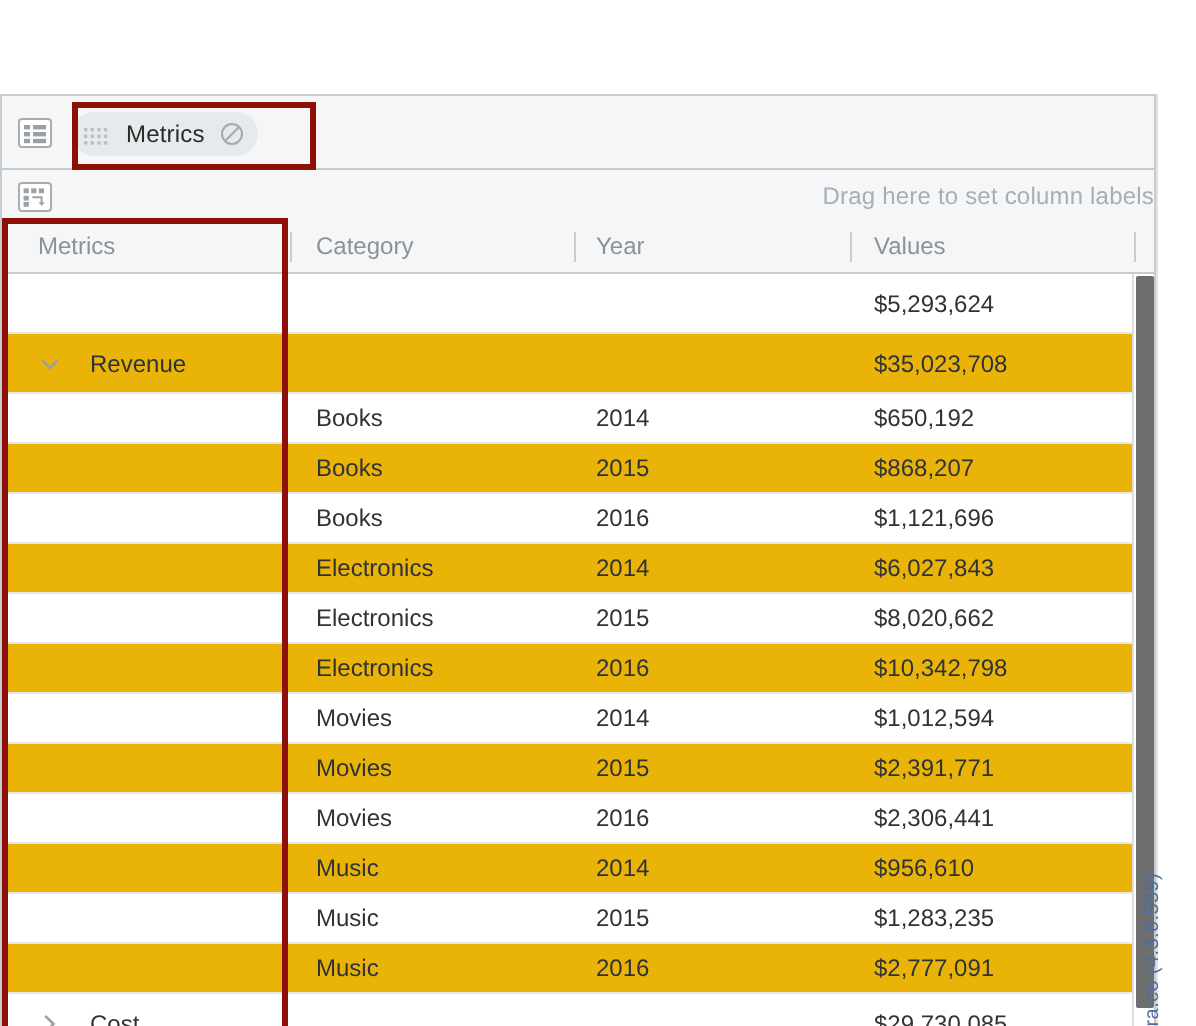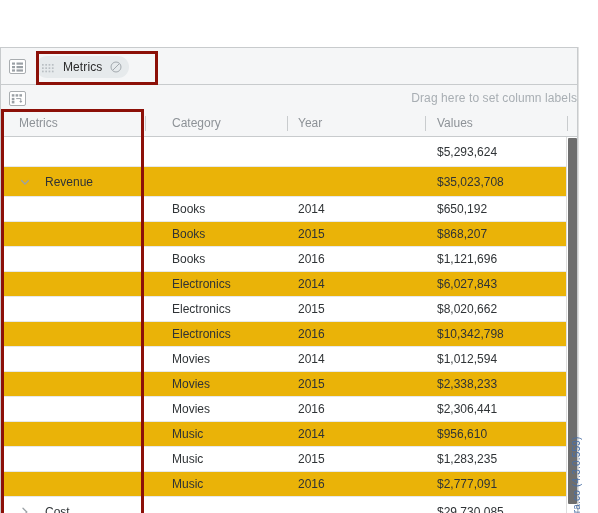--- a/index.html
+++ b/index.html
@@ -145,21 +145,21 @@
     top: 0; bottom: 0;
     display: flex;
     align-items: center;
     font-size: 12px;
     color: #2f3336;
     box-sizing: border-box;
     white-space: nowrap;
     overflow: hidden;
   }
   .c-metrics   { left: 0px;   width: 143px; padding-left: 18px; }
-  .c-category  { left: 146px; width: 140px; padding-left: 25px; }
+  .c-category  { left: 146px; width: 140px; padding-left: 11px; }
   .c-year      { left: 288px; width: 130px; padding-left: 9px; }
   .c-values    { left: 427px; width: 140px; padding-left: 9px; }
 
   .chev {
     position: absolute;
     left: 18px;
     top: 50%;
     transform: translateY(-50%);
     width: 12px; height: 12px;
   }
@@ -367,21 +367,21 @@
         <div class="row data">
           <div class="cell c-metrics"></div>
           <div class="cell c-category">Movies</div>
           <div class="cell c-year">2014</div>
           <div class="cell c-values">$1,012,594</div>
         </div>
         <div class="row data alt">
           <div class="cell c-metrics"></div>
           <div class="cell c-category">Movies</div>
           <div class="cell c-year">2015</div>
-          <div class="cell c-values">$2,338,233</div>
+          <div class="cell c-values">$2,391,771</div>
         </div>
         <div class="row data">
           <div class="cell c-metrics"></div>
           <div class="cell c-category">Movies</div>
           <div class="cell c-year">2016</div>
           <div class="cell c-values">$2,306,441</div>
         </div>
         <div class="row data alt">
           <div class="cell c-metrics"></div>
           <div class="cell c-category">Music</div>

